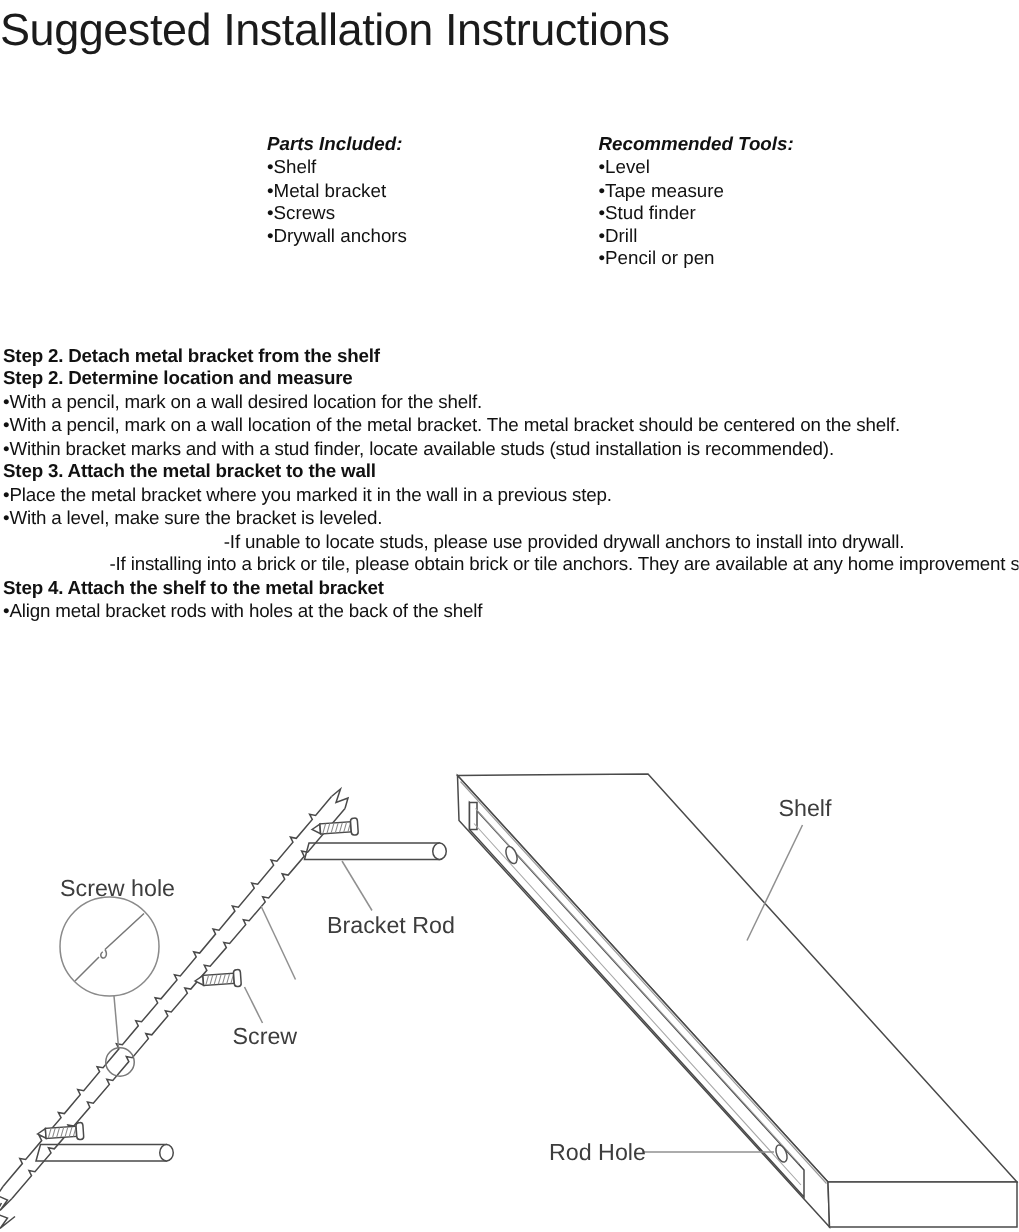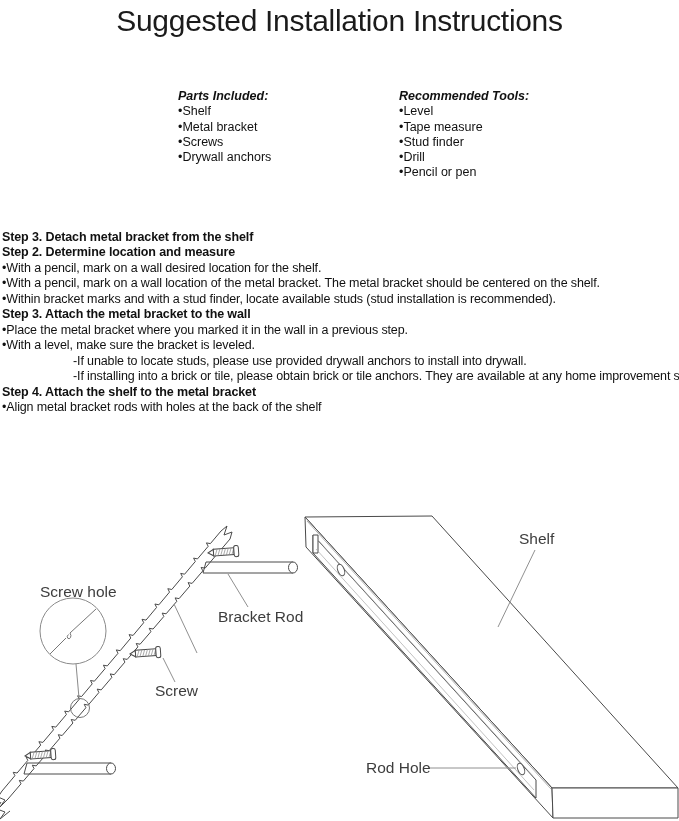--- a/index.html
+++ b/index.html
@@ -1,27 +1,27 @@
 <!DOCTYPE html>
 <html><head>
 <meta charset="utf-8">
 <style>
   html,body{margin:0;padding:0;background:#fff;}
   body{width:679px;height:821px;position:relative;overflow:hidden;
        font-family:"Liberation Sans",sans-serif;color:#111;}
-  .title{position:absolute;top:4px;left:0;width:679px;text-align:center;
+  .title{position:absolute;top:4px;left:0;width:679px;
          font-size:30px;font-weight:400;letter-spacing:-0.3px;color:#1b1b1b;}
   .list{position:absolute;top:89px;font-size:12.5px;line-height:15.3px;white-space:nowrap;}
   .list .hd{font-weight:700;font-style:italic;}
   #parts-list{left:178px;}
   #tools-list{left:399px;}
   .steps{position:absolute;top:230px;left:2px;width:677px;font-size:12.5px;
          line-height:15.45px;letter-spacing:-0.12px;white-space:nowrap;}
   .steps .h{font-weight:700;}
-  .steps .sub{margin-left:71px;}
+  .steps .sub{margin-left:71px;text-align:center;}
   #diagram{position:absolute;top:480px;left:0;}
   #diagram text{font-family:"Liberation Sans",sans-serif;font-size:15.5px;fill:#3d3d3d;}
 </style>
 </head>
 <body>
 
 <div class="title">Suggested Installation Instructions</div>
 
 <div class="list" id="parts-list">
   <div class="hd">Parts Included:</div>
@@ -34,21 +34,21 @@
 <div class="list" id="tools-list">
   <div class="hd">Recommended Tools:</div>
   <div>•Level</div>
   <div>•Tape measure</div>
   <div>•Stud finder</div>
   <div>•Drill</div>
   <div>•Pencil or pen</div>
 </div>
 
 <div class="steps">
-  <div class="h">Step 3. Detach metal bracket from the shelf</div>
+  <div class="h">Step 2. Detach metal bracket from the shelf</div>
   <div class="h">Step 2. Determine location and measure</div>
   <div>•With a pencil, mark on a wall desired location for the shelf.</div>
   <div>•With a pencil, mark on a wall location of the metal bracket. The metal bracket should be centered on the shelf.</div>
   <div>•Within bracket marks and with a stud finder, locate available studs (stud installation is recommended).</div>
   <div class="h">Step 3. Attach the metal bracket to the wall</div>
   <div>•Place the metal bracket where you marked it in the wall in a previous step.</div>
   <div>•With a level, make sure the bracket is leveled.</div>
   <div class="sub">-If unable to locate studs, please use provided drywall anchors to install into drywall.</div>
   <div class="sub">-If installing into a brick or tile, please obtain brick or tile anchors. They are available at any home improvement store.</div>
   <div class="h">Step 4. Attach the shelf to the metal bracket</div>

